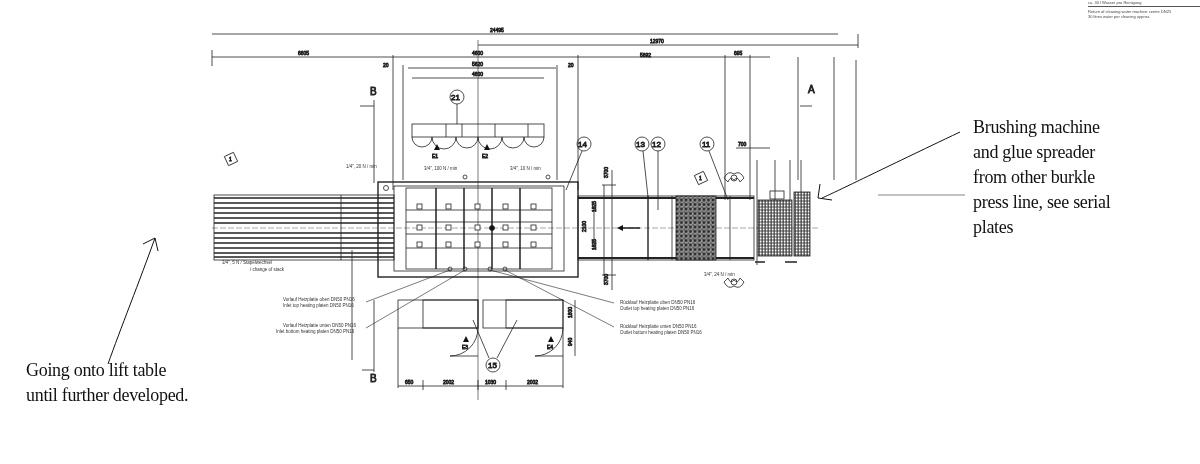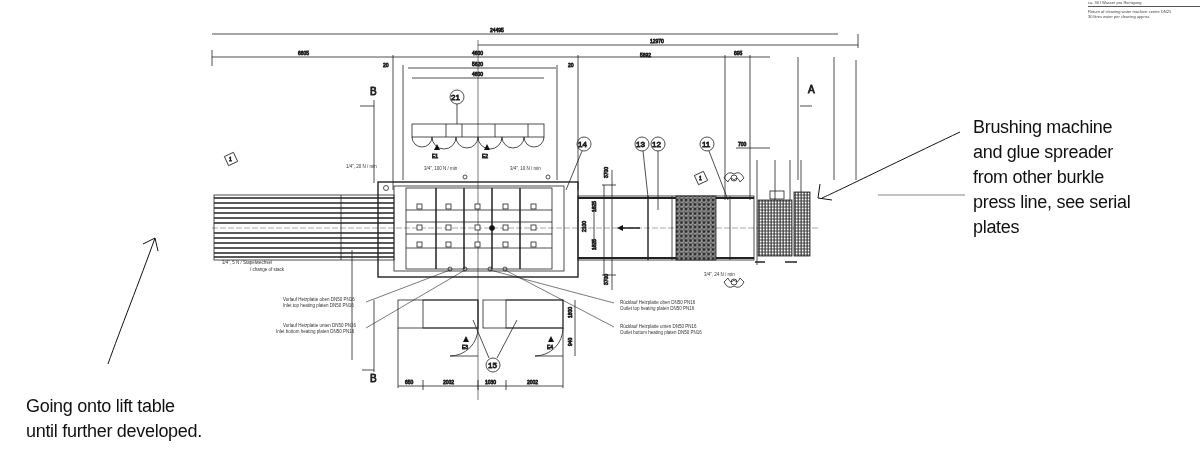--- a/index.html
+++ b/index.html
@@ -3,21 +3,21 @@
 <meta charset="utf-8">
 <style>
   html, body { margin:0; padding:0; background:#ffffff; }
   body { width:1200px; height:464px; position:relative; overflow:hidden; font-family:"DejaVu Sans", sans-serif; }
   #drawing { position:absolute; left:0; top:0; width:1200px; height:464px; }
   .tiny { font-family:"Liberation Sans", sans-serif; font-size:4.5px; fill:#333; }
   .dim  { font-family:"Liberation Sans", sans-serif; font-size:5px; fill:#222; }
   .sect { font-family:"Liberation Sans", sans-serif; font-size:10px; fill:#222; }
   .bubble-txt { font-family:"Liberation Sans", sans-serif; font-size:8px; fill:#222; }
   .note {
-    position:absolute; font-family:Liberation Sans, sans-serif; color:#111;
+    position:absolute; font-family:Liberation Serif, serif; color:#111;
     font-size:18px; line-height:25px; white-space:pre-line; letter-spacing:-0.3px;
   }
   .corner-note {
     position:absolute; left:1088px; top:0; width:112px;
     font-family:"Liberation Sans", sans-serif; font-size:4px; line-height:5px; color:#444;
   }
   .corner-note .h { border-bottom:0.8px solid #555; padding-bottom:1px; margin-bottom:2px; }
 </style>
 </head>
 <body>
@@ -289,14 +289,14 @@
   <text class="tiny" x="620" y="328">Rücklauf Heizplatte unten DN50 PN16</text>
   <text class="tiny" x="620" y="334">Outlet bottom heating platen DN50 PN16</text>
   <text class="dim" x="818" y="86"></text>
 </svg>
 
 <div class="note" style="left:973px; top:115px;">Brushing machine
 and glue spreader
 from other burkle
 press line, see serial
 plates</div>
-<div class="note" style="left:26px; top:394px;">Going onto lift table
+<div class="note" style="left:26px; top:358px;">Going onto lift table
 until further developed.</div>
 
 </body></html>

